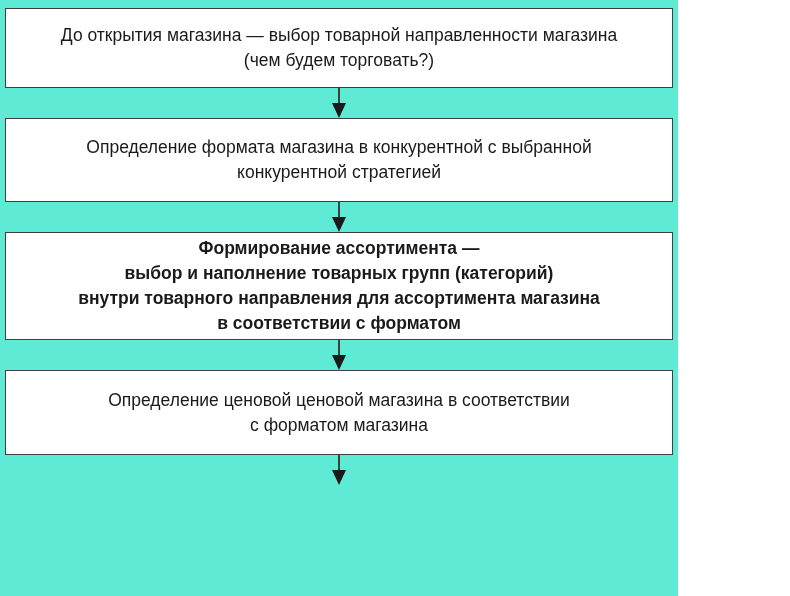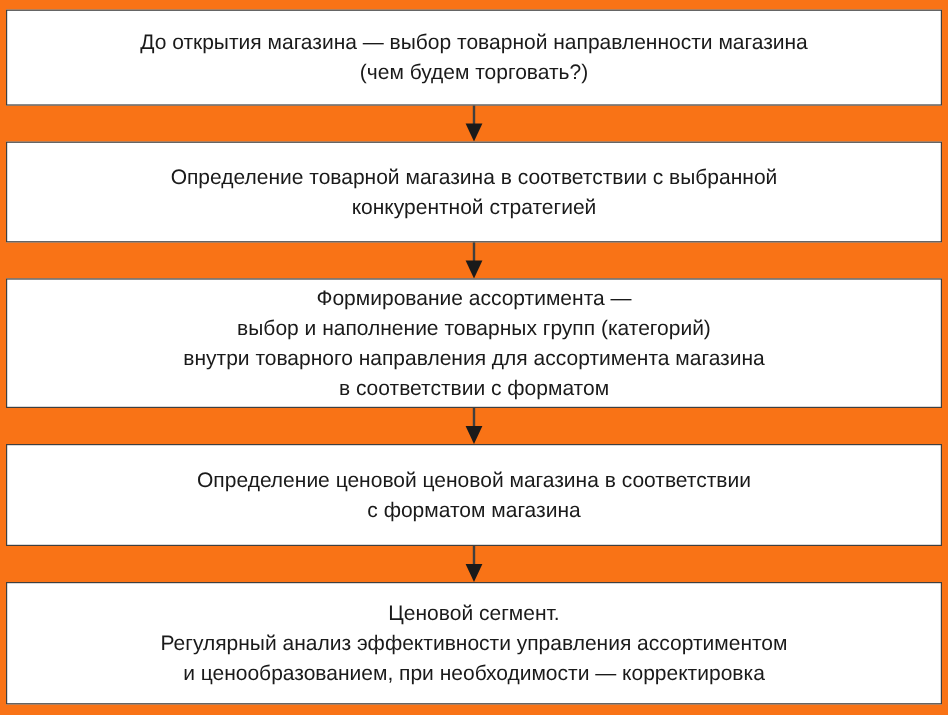--- a/index.html
+++ b/index.html
@@ -2,23 +2,23 @@
 <html><head>
 <meta charset="utf-8">
 <style>
   html, body {
     margin: 0;
     padding: 0;
     background: #ffffff;
   }
   .canvas {
     position: relative;
-    width: 790px;
+    width: 678px;
     height: 596px;
-    background: #f97316;
+    background: #5eead4;
     font-family: "Liberation Sans", "DejaVu Sans", sans-serif;
     box-sizing: border-box;
     padding-top: 8px;
   }
   .flow {
     display: flex;
     flex-direction: column;
     align-items: stretch;
     margin: 0 5px;
   }
@@ -31,21 +31,21 @@
     justify-content: center;
     text-align: center;
     color: #1a1a1a;
     font-size: 17.5px;
     line-height: 25px;
     white-space: pre-line;
     padding: 2px 18px;
   }
   .step-1 { height: 80px; }
   .step-2 { height: 84px; }
-  .step-3 { height: 108px; }
+  .step-3 { height: 108px; font-weight: bold; }
   .step-4 { height: 85px; }
   .step-5 { height: 102px; }
   .arrow {
     height: 30px;
     display: flex;
     flex-direction: column;
     align-items: center;
     justify-content: flex-start;
   }
   .arrow .shaft {
@@ -69,21 +69,21 @@
   <div class="flow">
 
     <div class="step step-1">До открытия магазина — выбор товарной направленности магазина
 (чем будем торговать?)</div>
 
     <div class="arrow">
       <div class="shaft"></div>
       <div class="head"></div>
     </div>
 
-    <div class="step step-2">Определение товарной магазина в соответствии с выбранной
+    <div class="step step-2">Определение формата магазина в конкурентной с выбранной
 конкурентной стратегией</div>
 
     <div class="arrow">
       <div class="shaft"></div>
       <div class="head"></div>
     </div>
 
     <div class="step step-3">Формирование ассортимента —
 выбор и наполнение товарных групп (категорий)
 внутри товарного направления для ассортимента магазина
@@ -95,18 +95,15 @@
     </div>
 
     <div class="step step-4">Определение ценовой ценовой магазина в соответствии
 с форматом магазина</div>
 
     <div class="arrow">
       <div class="shaft"></div>
       <div class="head"></div>
     </div>
 
-    <div class="step step-5">Ценовой сегмент.
-Регулярный анализ эффективности управления ассортиментом
-и ценообразованием, при необходимости — корректировка</div>
 
   </div>
 </div>
 
 </body></html>

